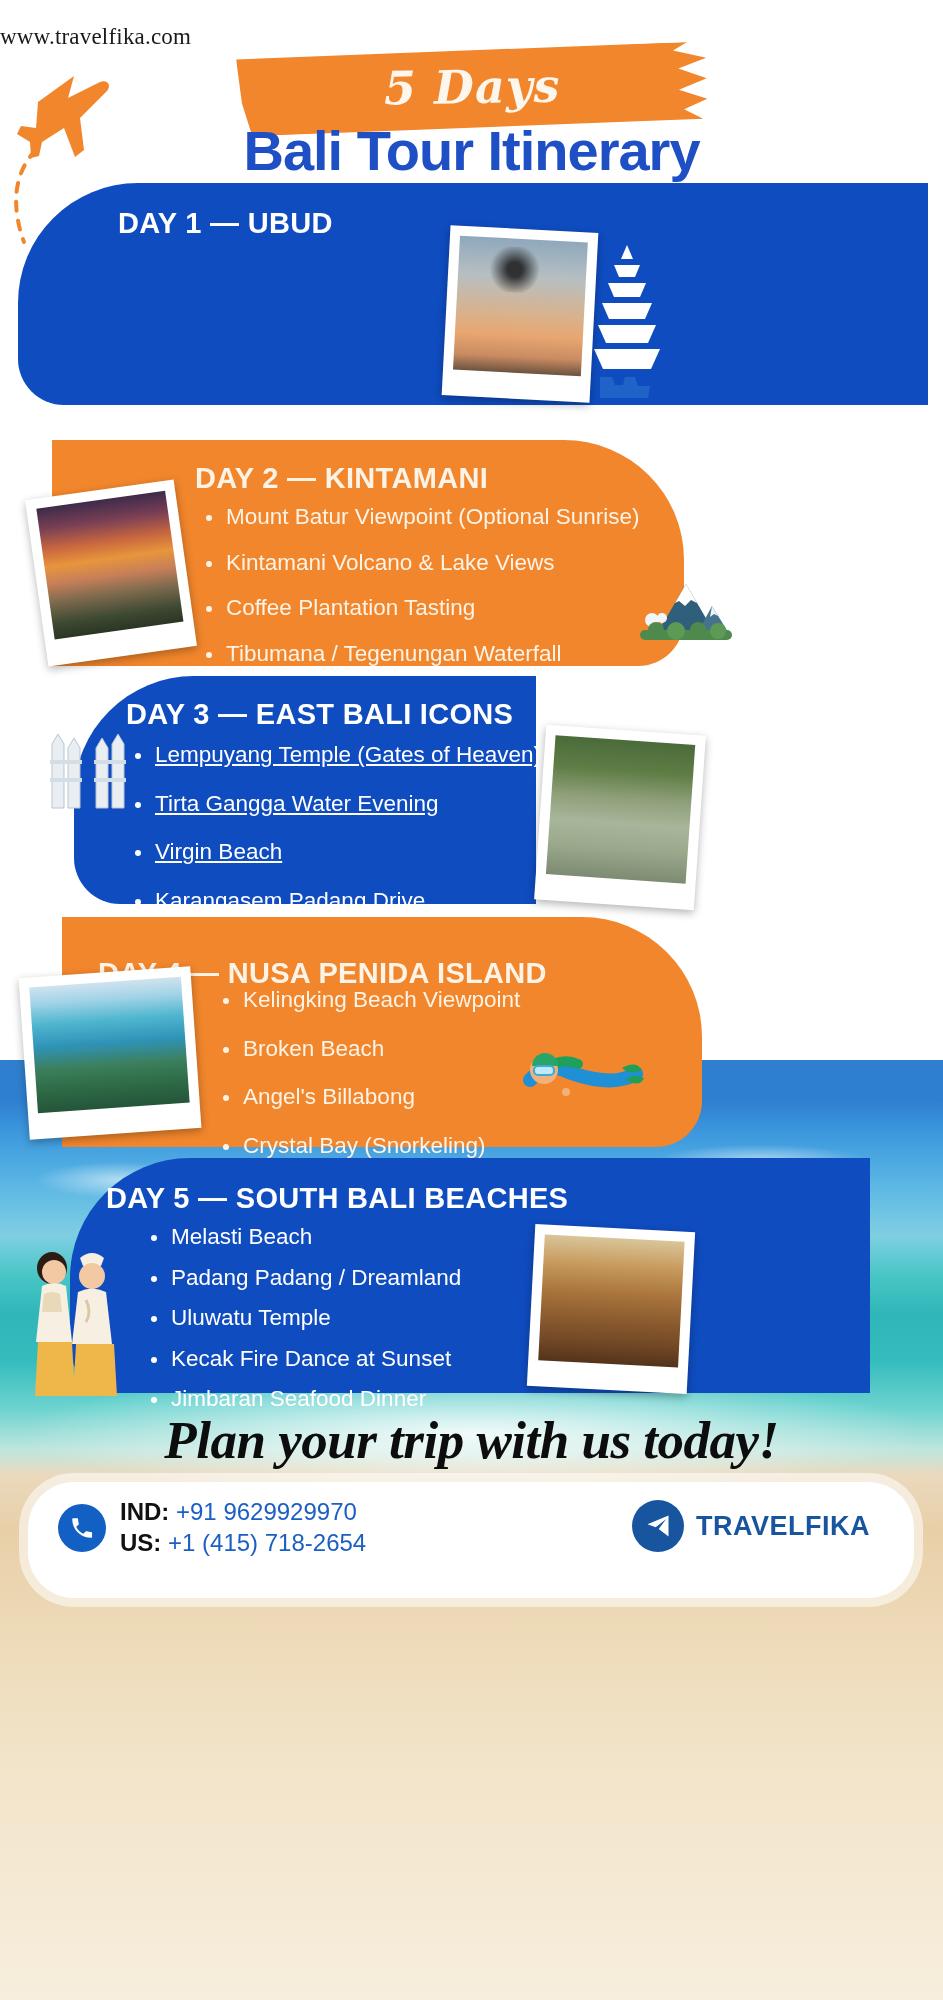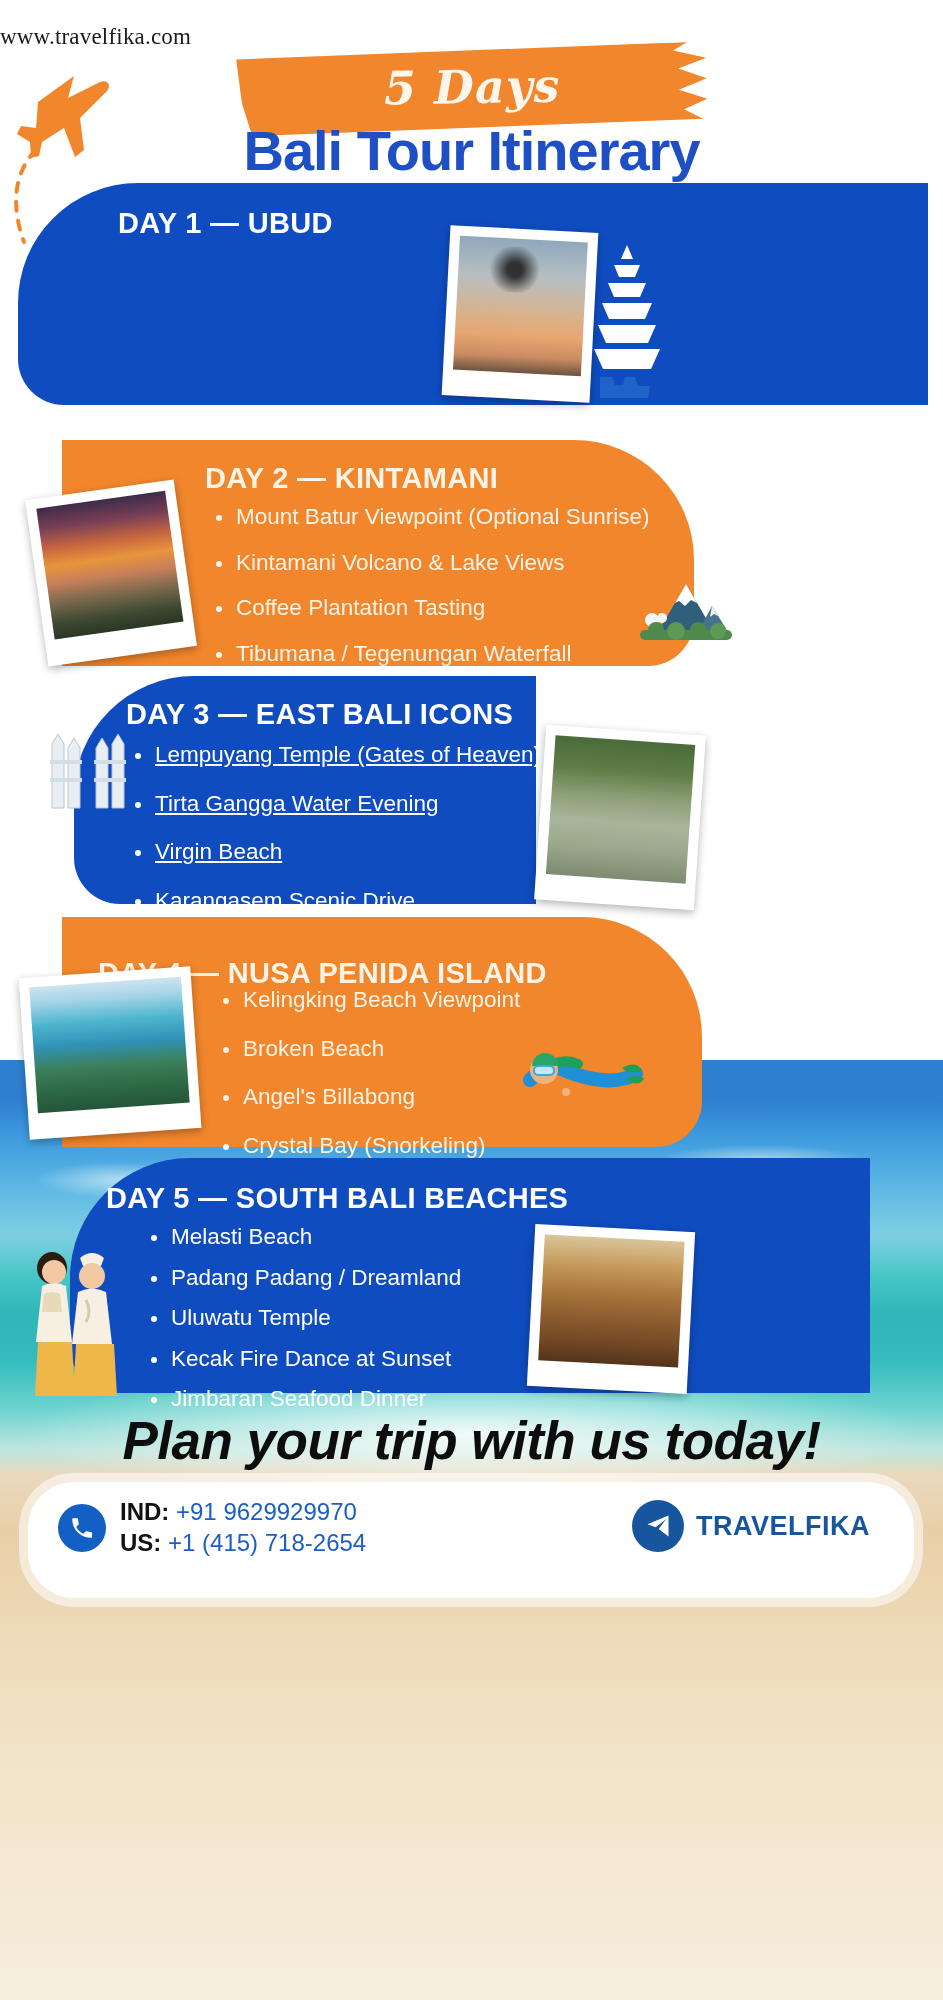--- a/index.html
+++ b/index.html
@@ -95,21 +95,21 @@
     background: currentColor;
   }
 
   
   #card1 { left: 18px; top: 183px; width: 910px; height: 222px;
            border-radius: 120px 0 0 46px; }
   #card1 .day-title { position: absolute; left: 100px; top: 24px; }
   #card1 ul.points { position: absolute; left: 105px; top: 68px; }
   #card1 ul.points li { margin-bottom: 24px; }
 
-  #card2 { left: 62px; top: 440px; width: 630px; height: 226px;
+  #card2 { left: 52px; top: 440px; width: 630px; height: 226px;
            border-radius: 0 120px 46px 0; }
   #card2 .day-title { position: absolute; left: 143px; top: 22px; }
   #card2 ul.points { position: absolute; left: 148px; top: 66px; }
   #card2 ul.points li { margin-bottom: 23px; }
 
   #card3 { left: 74px; top: 676px; width: 462px; height: 228px;
            border-radius: 120px 0 0 46px; }
   #card3 .day-title { position: absolute; left: 52px; top: 22px; }
   #card3 ul.points { position: absolute; left: 55px; top: 68px; text-decoration: underline; }
   #card3 ul.points li { margin-bottom: 26px; }
@@ -170,21 +170,21 @@
   #pura1 { left: 592px; top: 243px; width: 70px; height: 160px; }
   #mount2 { left: 640px; top: 580px; width: 92px; height: 62px; }
   #gate3 { left: 46px; top: 730px; width: 84px; height: 82px; }
   #diver4 { left: 522px; top: 1046px; width: 122px; height: 80px; }
   #couple5 { left: 18px; top: 1240px; width: 114px; height: 160px; }
 
   
   .tagline {
     position: absolute; left: 0; right: 0; top: 1410px; z-index: 6;
     text-align: center;
-    font-family: Liberation Sans, sans-serif; font-style: italic; font-weight: bold;
+    font-family: Liberation Serif, serif; font-style: italic; font-weight: bold;
     font-size: 53px; color: #0d0d0d; letter-spacing: -.5px;
     white-space: nowrap;
   }
   .contact-bar {
     position: absolute; left: 28px; top: 1482px; width: 886px; height: 116px;
     background: #ffffff; border-radius: 46px; z-index: 6;
     box-shadow: 0 0 0 9px rgba(255,255,255,.55);
   }
   .phone-circle {
     position: absolute; left: 30px; top: 22px; width: 48px; height: 48px;
@@ -277,21 +277,21 @@
       <circle cx="78" cy="51" r="8" fill="#5d9a56"></circle>
     </svg>
   </div>
 
   <div class="card card-blue" id="card3">
     <div class="day-title">DAY 3 — EAST BALI ICONS</div>
     <ul class="points">
       <li>Lempuyang Temple (Gates of Heaven)</li>
       <li>Tirta Gangga Water Evening</li>
       <li>Virgin Beach</li>
-      <li>Karangasem Scenic Drive</li>
+      <li>Karangasem Padang Drive</li>
     </ul>
   </div>
   <div class="polaroid" id="photo3">
     <span class="ph"></span>
   </div>
   <div class="deco" id="gate3">
     <svg viewBox="0 0 84 82" width="84" height="82">
       <g fill="#e9eef3" stroke="#b9c6d2" stroke-width="1">
         <path d="M6 14 L12 4 L18 14 L18 78 H6 Z"></path>
         <path d="M22 18 L28 8 L34 18 L34 78 H22 Z"></path>

